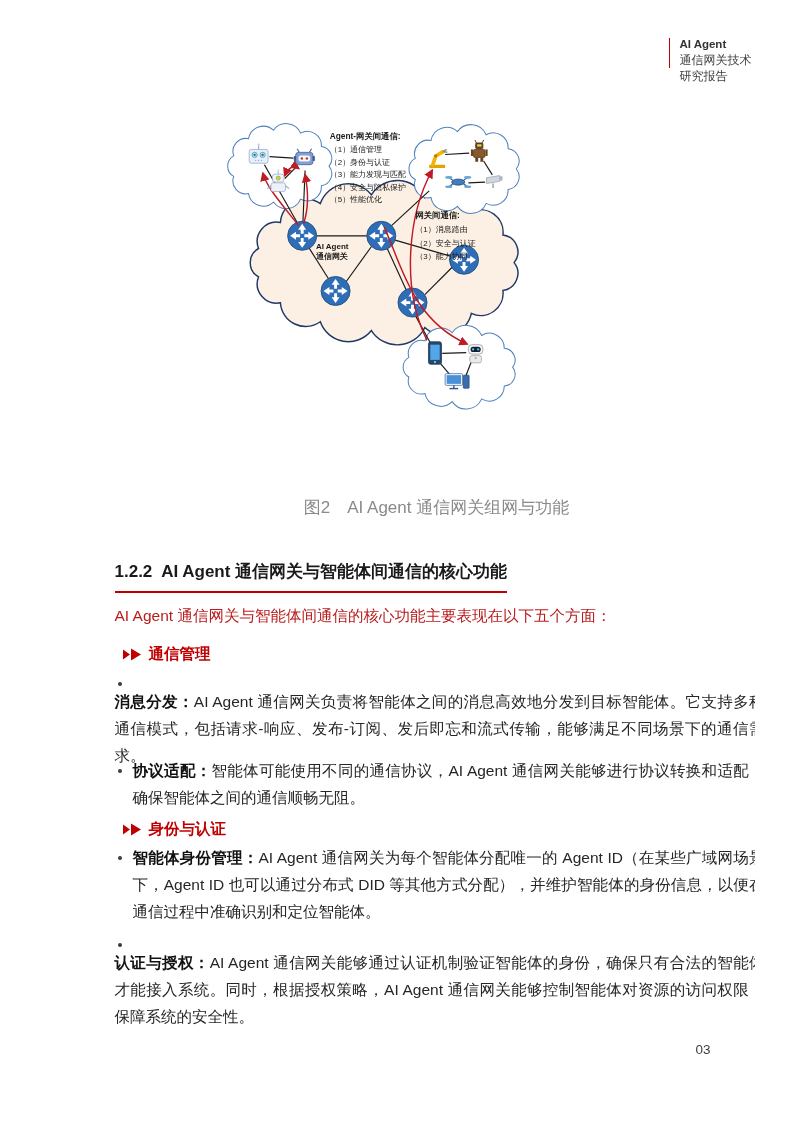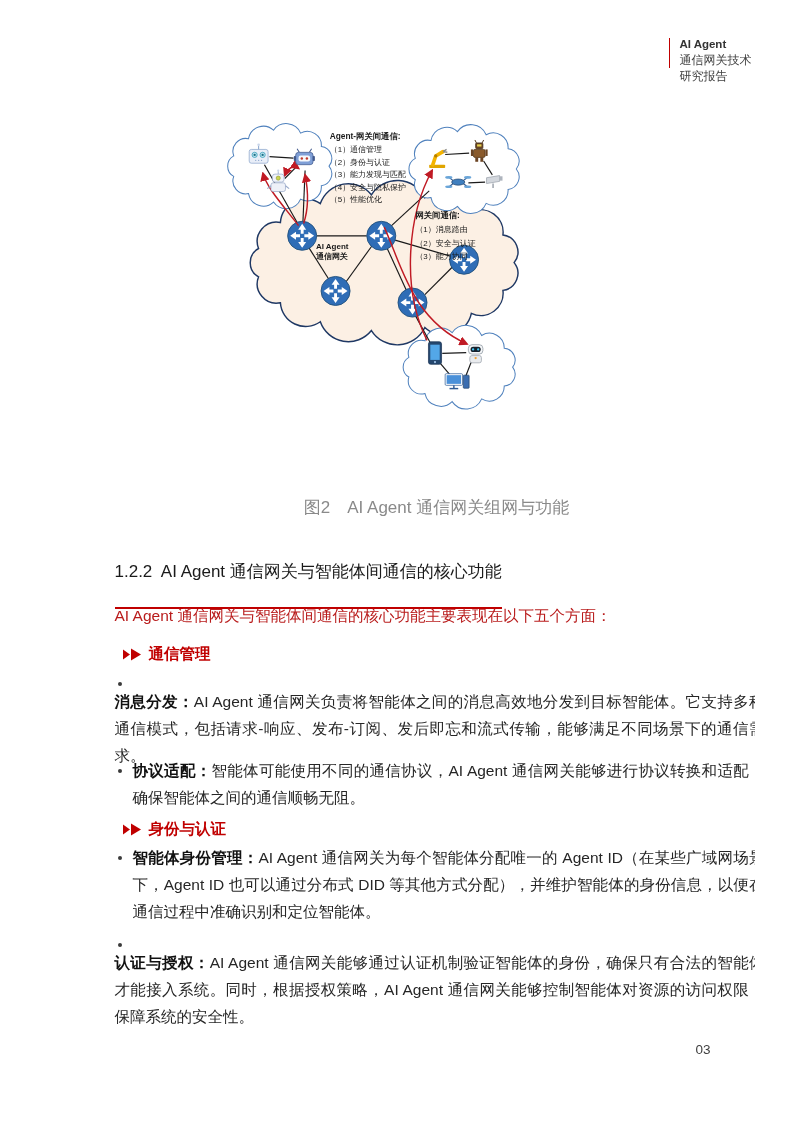--- a/index.html
+++ b/index.html
@@ -17,22 +17,22 @@
   .diagram { position:absolute; left:170px; top:95px; width:450px; height:405px; }
   svg text { font-family:"Liberation Sans","DejaVu Sans",sans-serif; fill:#1a1a1a; }
   .svg-note-title { font-size:11.5px; font-weight:bold; }
   .svg-note-item { font-size:11px; }
   .svg-gw-label { font-size:11px; font-weight:bold; }
 
   .caption { position:absolute; top:496px; left:0; width:794px; text-align:center;
              font-size:17px; color:#8a8a8a; }
 
   
-  .sec-heading { position:absolute; left:75px; top:560px; font-size:17px; font-weight:normal;
-                 color:#1a1a1a; border-bottom:2px solid #c00000; padding-bottom:24px;
+  .sec-heading { position:absolute; left:75px; top:560px; font-size:17px; font-weight:bold;
+                 color:#1a1a1a; border-bottom:2px solid #c00000; padding-bottom:8px;
                  white-space:pre-wrap; }
   .intro { position:absolute; left:75px; top:606px; width:650px; font-size:15.5px; color:#b91c1c; }
 
   .group-head { position:absolute; left:75px; display:flex; align-items:center;padding-left:8px; }
   .group-head .gh-label { color:#c00000; font-weight:bold; font-size:15.5px; margin-left:7px; }
   .gh1 { top:644px; } .gh2 { top:819px; }
 
   .bullet { position:absolute; left:75px; width:650px; display:flex; }
   .b1 { top:670px;flex-direction:column; } .b2 { top:757px; } .b3 { top:844px; } .b4 { top:931px;flex-direction:column; }
   .bullet .dot { width:18px; flex:0 0 18px; }

